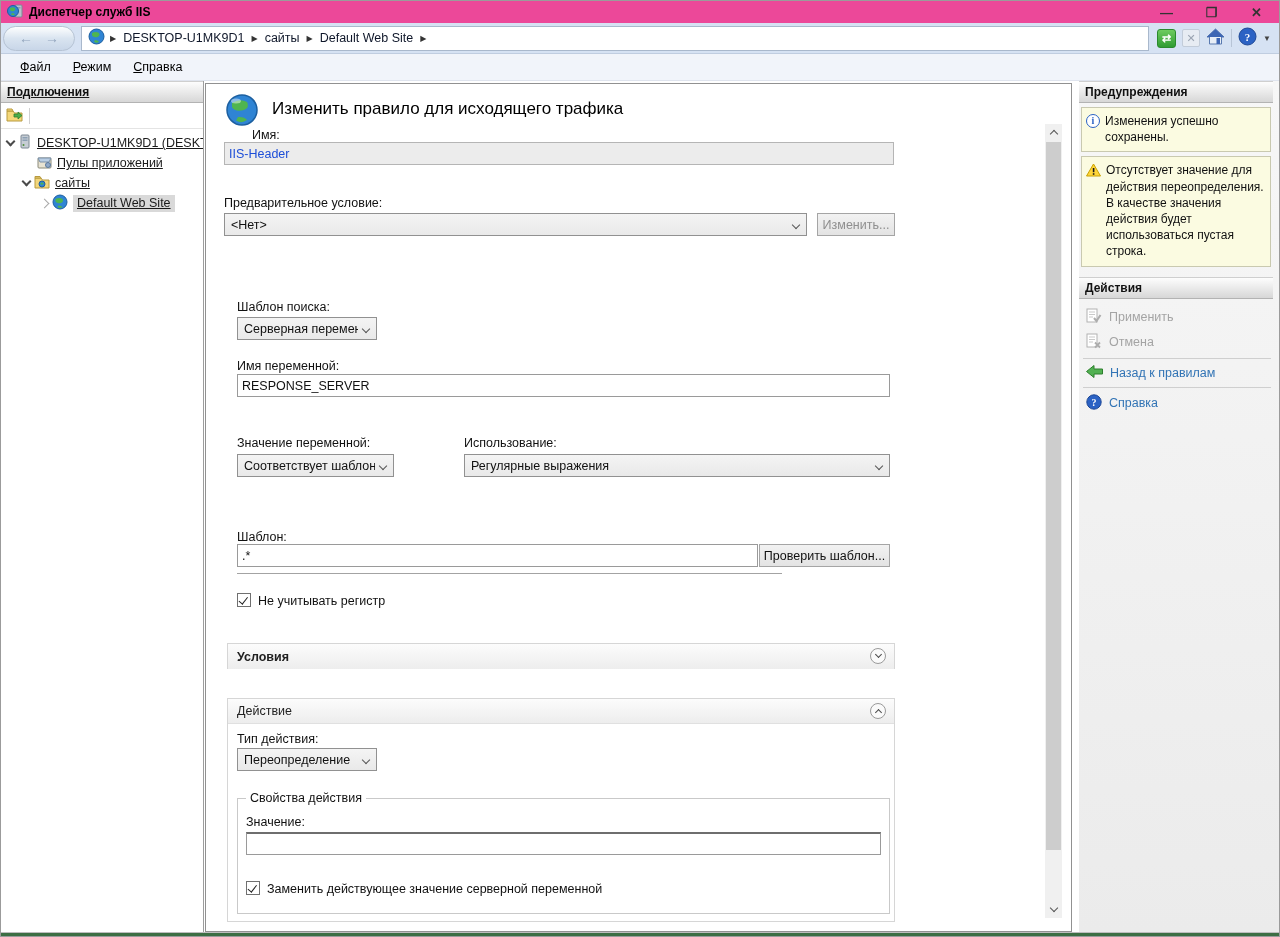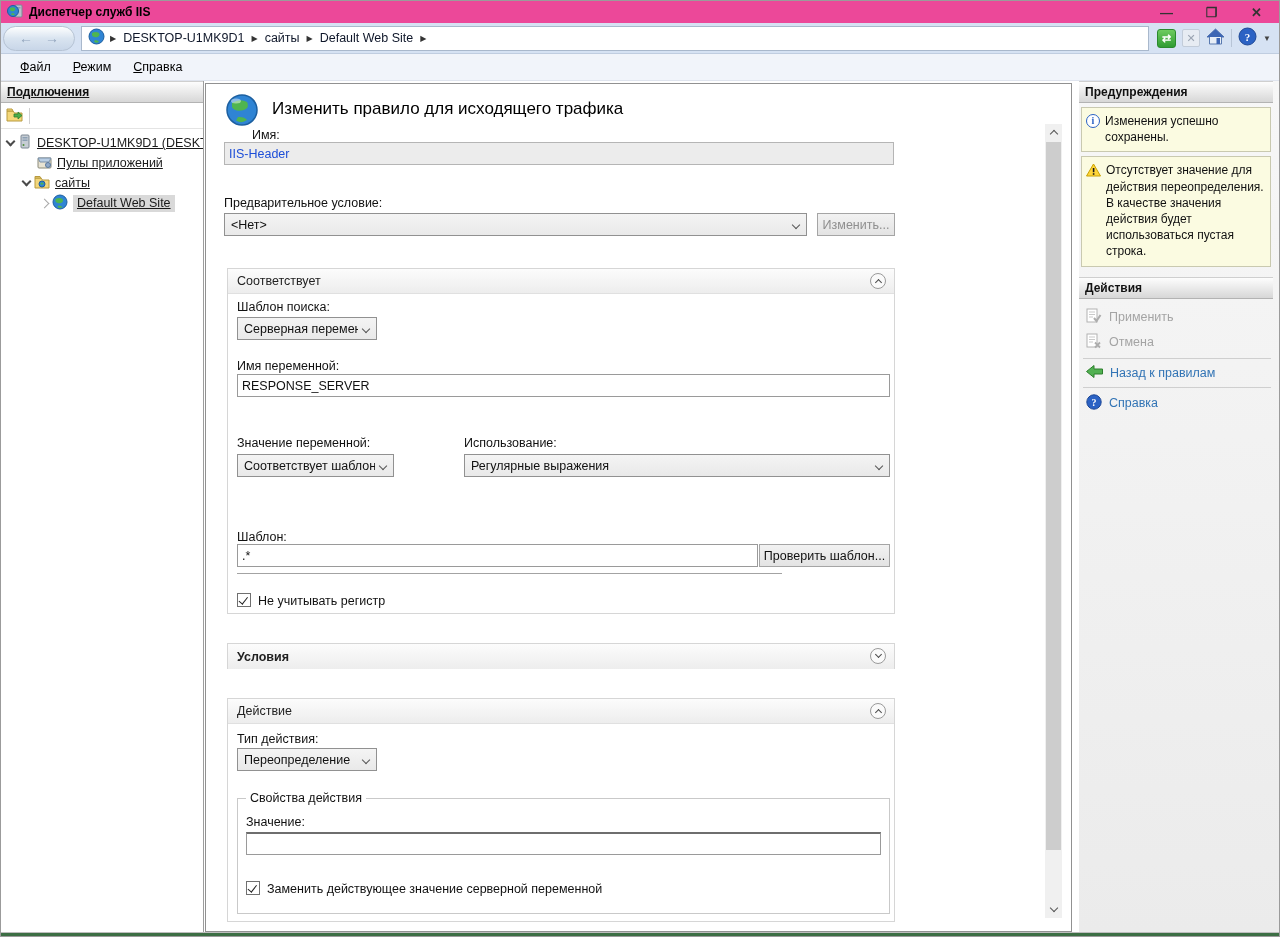--- a/index.html
+++ b/index.html
@@ -234,28 +234,20 @@
   <span class="mp lbl" style="left:18px; top:44px;margin-left:28px;">Имя:</span>
   <input class="tinput" style="left: 18px; top: 58px; width: 670px;" disabled="" value="IIS-Header">
 
   <span class="mp lbl" style="left:18px; top:112px;">Предварительное условие:</span>
   <div class="selectbox" style="left:18px; top:129px; width:583px;">
     <span>&lt;Нет&gt;</span>
     <span class="chevdn"></span>
   </div>
   <div class="btn disabled" style="left:611px; top:129px; width:78px;">Изменить...</div>
 
-  <div class="sectionbox" style="left:21px; top:184px; width:668px; height:346px;">
-    <div class="sectionheader">
-      <span>Соответствует</span>
-      <span class="collbtn">
-          <span class="c up"></span>
-        </span>
-    </div>
-  </div>
   <span class="mp lbl" style="left:31px; top:216px;">Шаблон поиска:</span>
   <div class="selectbox" style="left:31px; top:233px; width:140px; padding-right:18px;">
     <span style="overflow:hidden; white-space:nowrap;">Серверная переменн</span>
     <span class="chevdn"></span>
   </div>
   <span class="mp lbl" style="left:31px; top:275px;">Имя переменной:</span>
   <input class="tinput" style="left: 31px; top: 290px; width: 653px;" value="RESPONSE_SERVER">
 
   <span class="mp lbl" style="left:31px; top:352px;">Значение переменной:</span>
   <div class="selectbox" style="left:31px; top:370px; width:157px; padding-right:18px;">

